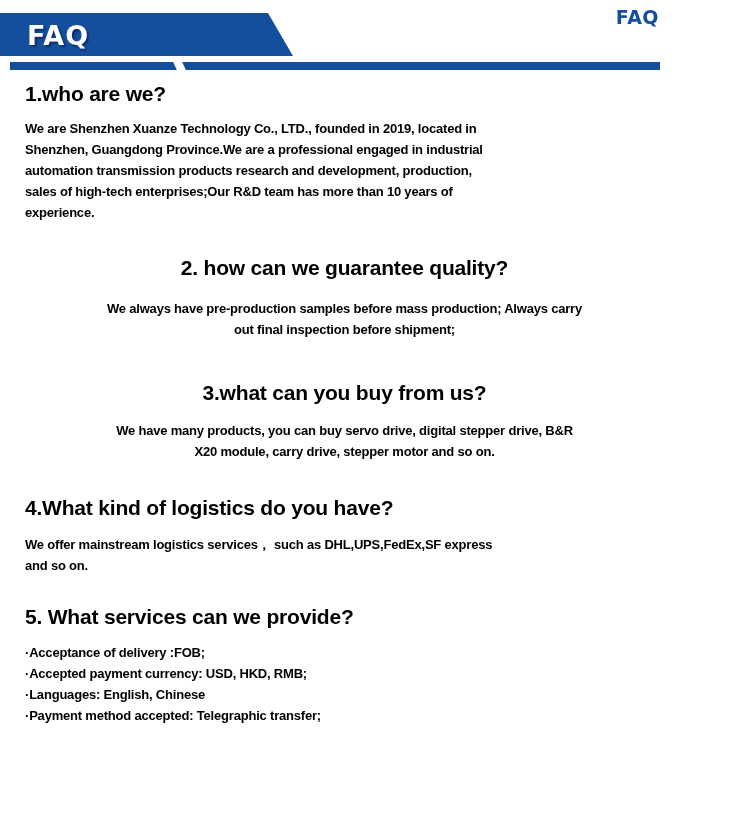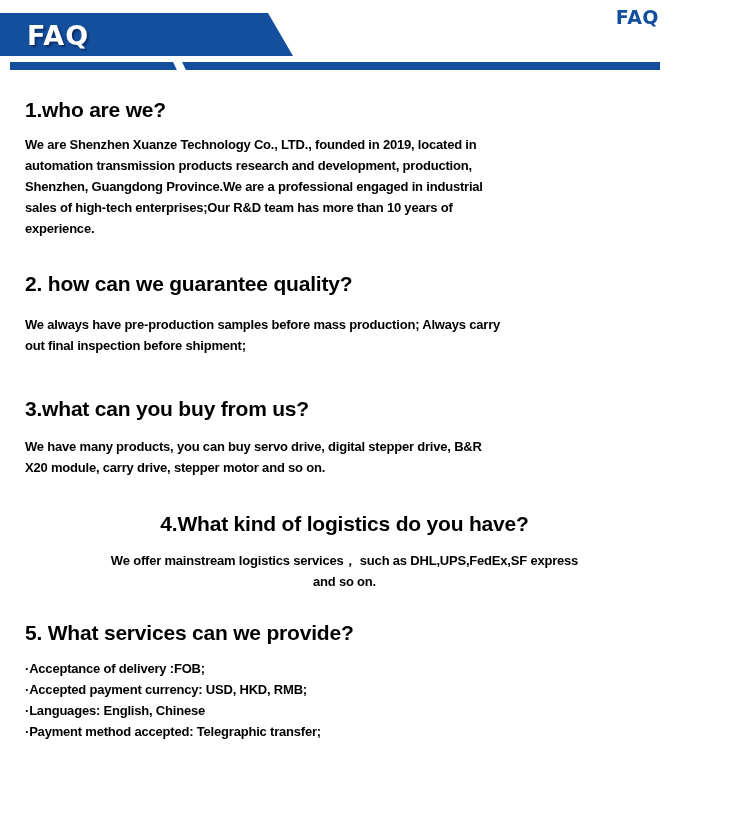--- a/index.html
+++ b/index.html
@@ -67,24 +67,24 @@
     letter-spacing: -0.2px;
   }
   .qa .lines { margin-top: 12px; }
   .qa .line {
     font-size: 13px;
     line-height: 21px;
     font-weight: bold;
     letter-spacing: -0.2px;
     white-space: nowrap;
   }
-  .s1 { margin-top: 28px; }
-  .s2 { margin-top: 33px; }
-  .s3 { margin-top: 41px; }
-  .s4 { margin-top: 34px; text-align: center; }
+  .s1 { margin-top: 12px; }
+  .s2 { margin-top: 33px; text-align: center; }
+  .s3 { margin-top: 41px; text-align: center; }
+  .s4 { margin-top: 34px; }
   .s5 { margin-top: 29px; }
   .s2 .lines { margin-top: 18px; }
   .s3 .lines { margin-top: 15px; }
   .s4 .lines { margin-top: 14px; }
   .s5 .lines { margin-top: 13px; }
 </style>
 </head>
 <body>
 
 <div class="page">
@@ -98,22 +98,22 @@
       <span class="rule-notch"></span>
     </div>
   </div>
 
   <div class="content">
 
     <section class="qa s1">
       <h2>1.who are we?</h2>
       <div class="lines">
         <div class="line">We are Shenzhen Xuanze Technology Co., LTD., founded in 2019, located in</div>
+        <div class="line">Shenzhen, Guangdong Province.We are a professional engaged in industrial</div>
         <div class="line">automation transmission products research and development, production,</div>
-        <div class="line">Shenzhen, Guangdong Province.We are a professional engaged in industrial</div>
         <div class="line">sales of high-tech enterprises;Our R&amp;D team has more than 10 years of</div>
         <div class="line">experience.</div>
       </div>
     </section>
 
     <section class="qa s2">
       <h2>2. how can we guarantee quality?</h2>
       <div class="lines">
         <div class="line">We always have pre-production samples before mass production; Always carry</div>
         <div class="line">out final inspection before shipment;</div>

